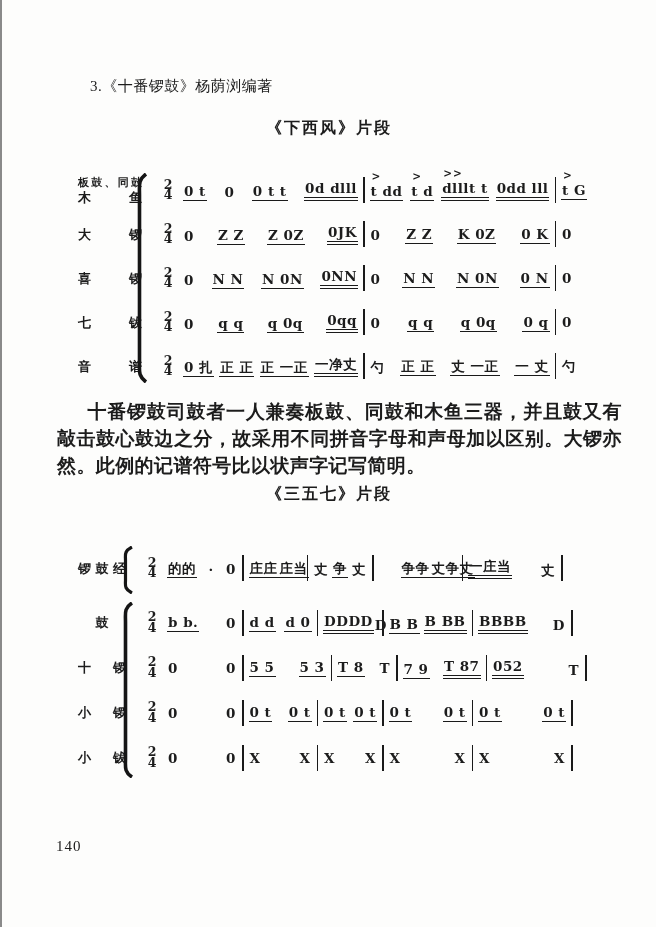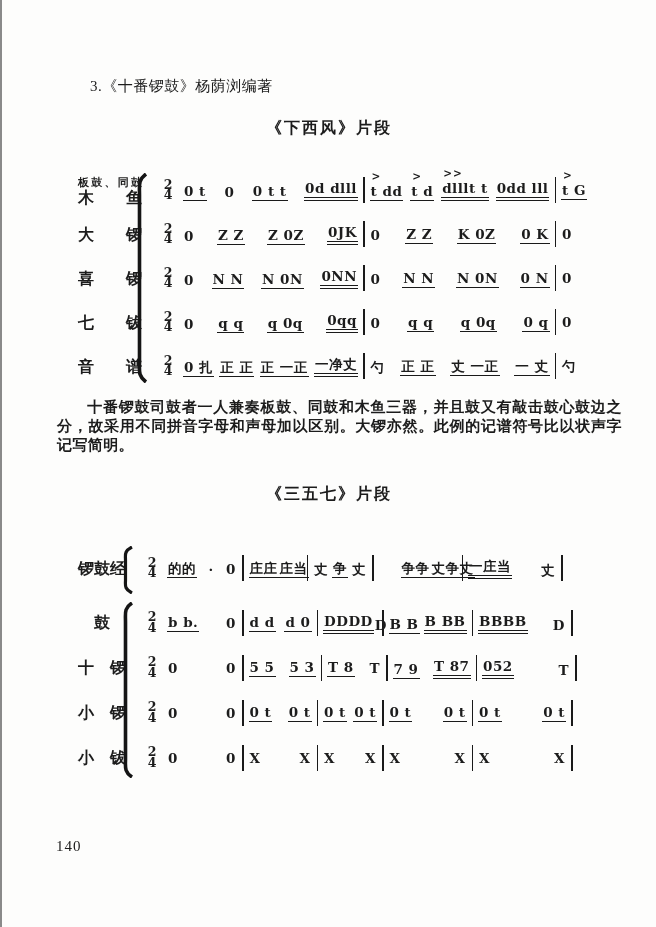--- a/index.html
+++ b/index.html
@@ -21,41 +21,41 @@
     position:absolute;left:88px;width:540px;
     font-size:15px;line-height:20px;letter-spacing:0.5px;
     font-weight:400;
   }
   .piece-title{
     position:absolute;left:0;width:100%;
     text-align:center;font-size:16px;letter-spacing:2px;font-weight:600;
   }
   .para{
     position:absolute;left:55px;width:565px;
-    font-size:15px;line-height:19px;letter-spacing:0.4px;
+    font-size:19px;line-height:27px;letter-spacing:0.4px;
     text-align:justify;font-weight:600;
   }
   .para .indent{display:inline-block;width:30px;}
   .pagenum{
     position:absolute;left:54px;top:838px;
     font-size:15px;letter-spacing:1px;
   }
   
   .score{position:absolute;}
   .stave{display:flex;align-items:center;height:44px;}
   .score2 .stave{height:45px;}
   .score2 .stave.first{height:44px;margin-bottom:10px;}
   .stave-label{
     width:64px;display:flex;flex-direction:column;justify-content:center;
     flex:none;
   }
   .score2 .stave-label{width:48px;}
   .label-line{
     text-align:justify;text-align-last:justify;
-    font-size:16px;line-height:15px;font-weight:600;letter-spacing:0;
+    font-size:13px;line-height:15px;font-weight:600;letter-spacing:0;
   }
   .label-line.small{font-size:11px;}
   .label-line.single{text-align-last:center;}
   .timesig{
     margin-left:16px;width:20px;flex:none;
     display:flex;flex-direction:column;align-items:center;
     font-weight:bold;font-size:12.5px;line-height:10.5px;
     font-family:"DejaVu Serif",serif;
   }
   .measures{display:flex;align-items:center;}
@@ -329,21 +329,21 @@
         <div class="timesig">
           <span>2</span>
           <span>4</span>
         </div>
         <div class="measures">
           <div class="measure" style="width: 80px;">
             <span class="tok">0</span>
             <span class="tok">0</span>
           </div>
           <span class="bar"></span>
-          <div class="measure" style="width: 77px;">
+          <div class="measure" style="width: 87px;">
             <span class="tok u1">5 5</span>
             <span class="tok u1">5 3</span>
           </div>
           <span class="bar"></span>
           <div class="measure" style="width: 64px;">
             <span class="tok u1">T 8</span>
             <span class="tok">T</span>
           </div>
           <span class="bar"></span>
           <div class="measure" style="width: 88px;">

